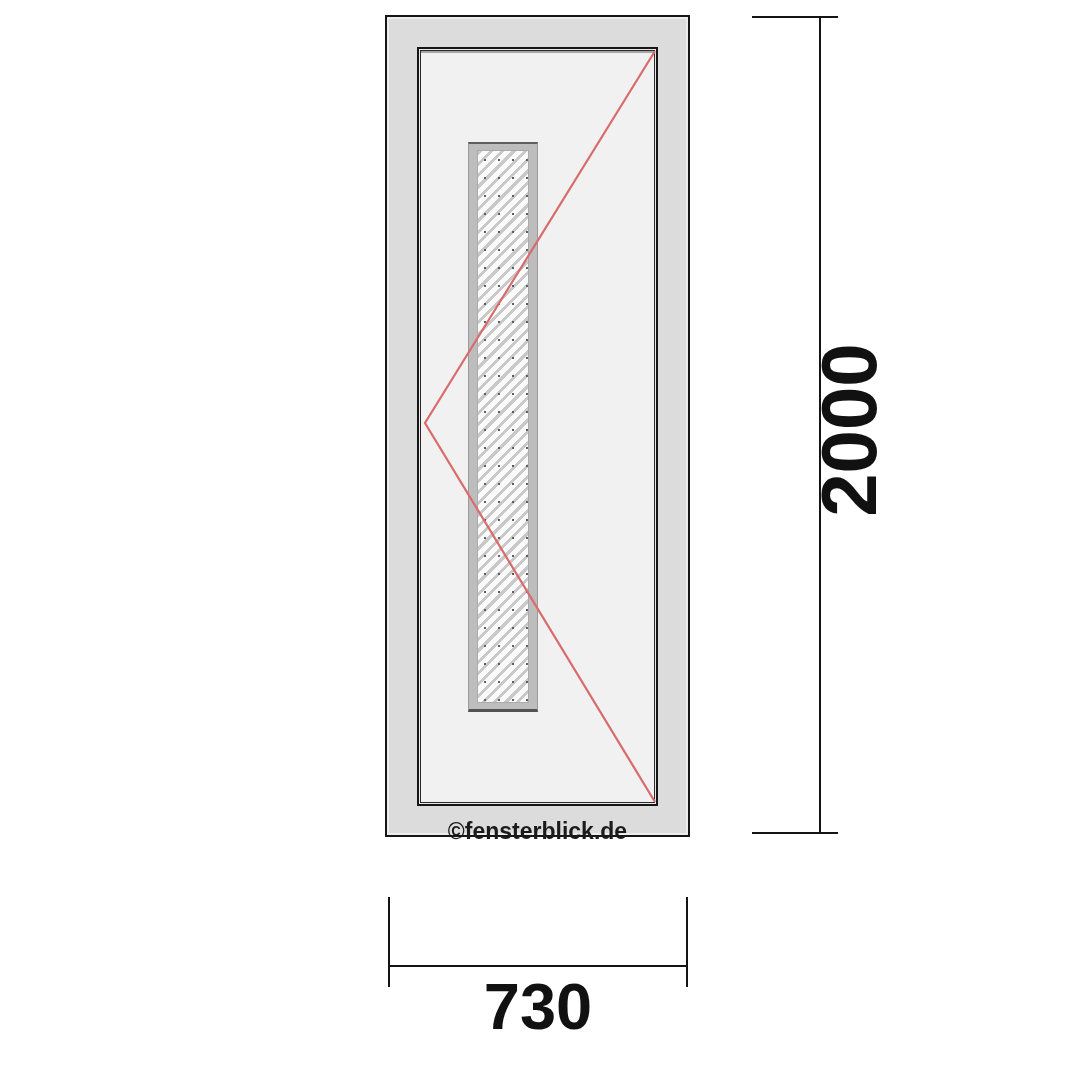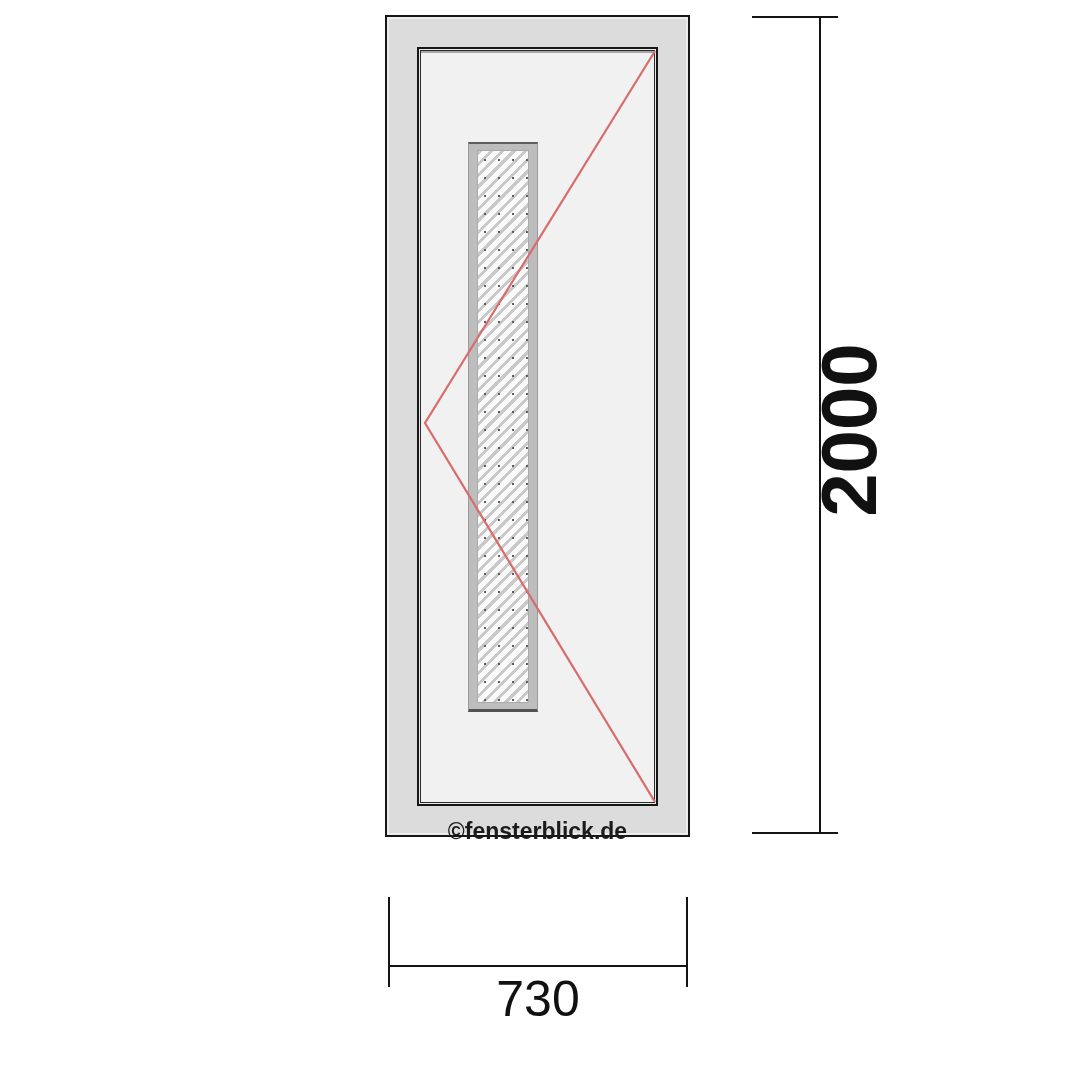--- a/index.html
+++ b/index.html
@@ -106,22 +106,22 @@
   }
 
   
   .h-ext-left  { left: 388px; top: 897px; width: 2px; height: 90px; }
   .h-ext-right { left: 686px; top: 897px; width: 2px; height: 90px; }
   .h-dim-line  { left: 388px; top: 965px; width: 300px; height: 2px; }
   .h-dim-label {
     position: absolute;
     left: 538px; top: 974px;
     transform: translateX(-50%);
-    font-size: 50px;
-    font-weight: 400;
+    font-size: 65px;
+    font-weight: 700;
     color: #111111;
     white-space: nowrap;
     line-height: 1;
   }
 </style>
 </head>
 <body>
 
 <div class="canvas">
 

